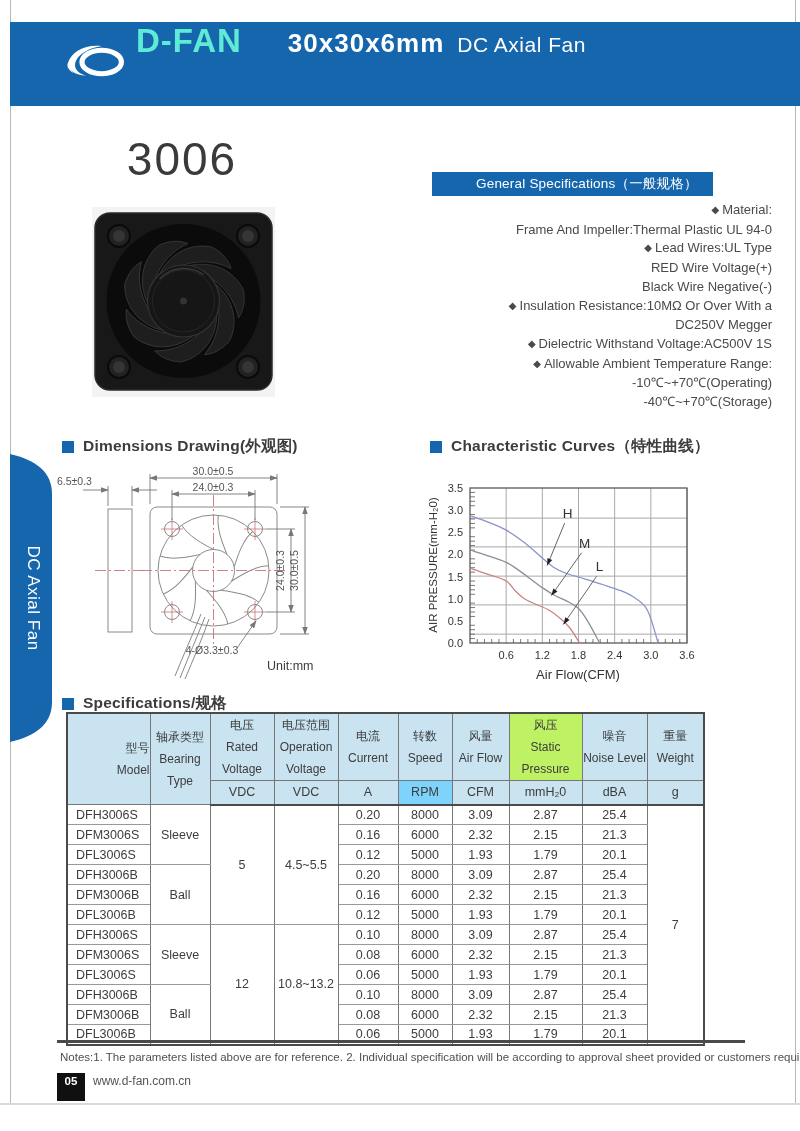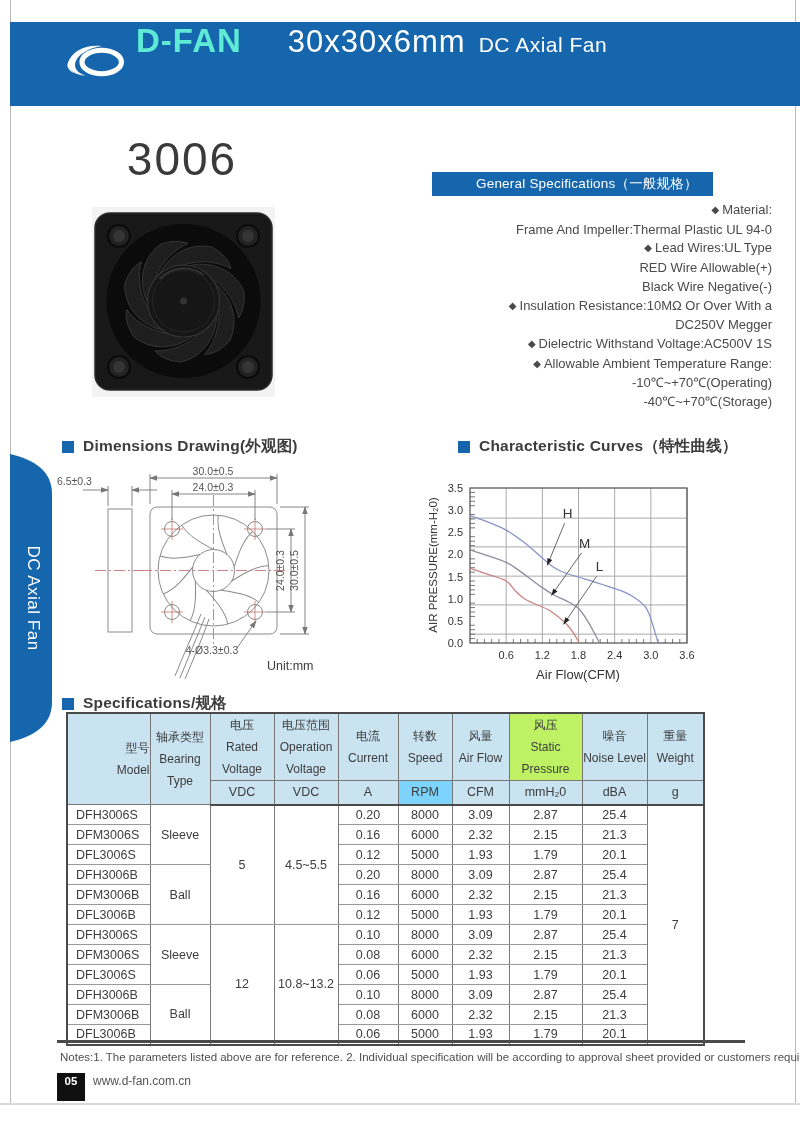--- a/index.html
+++ b/index.html
@@ -8,21 +8,21 @@
   .abs { position:absolute; }
 
   
   .edge-v { position:absolute; width:1px; top:0; height:1104px; background:#b9b9b9; }
   .edge-bottom { position:absolute; left:0; top:1103px; width:800px; height:2px; background:#dadada; }
 
   
   .band { position:absolute; left:10px; right:0; top:22px; height:84px; display:flex; align-items:baseline; padding-left:56px; }
   .band .logo-wrap { align-self:center; margin-right:8px; }
   .brand { color:#5eead4; font-size:33px; font-weight:bold; letter-spacing:1px; }
-  .size-title { color:#fff; font-size:31px; font-weight:normal; margin-left:46px; letter-spacing:1px; }
+  .size-title { color:#fff; font-size:26px; font-weight:bold; margin-left:46px; letter-spacing:1px; }
   .subtitle { color:#fff; font-size:21px; margin-left:13px; letter-spacing:0.5px; }
 
   .model-number { position:absolute; left:122px; top:132px; width:120px; text-align:center; font-size:46px; font-weight:400; letter-spacing:2px; color:#3a3a3a; }
 
   .photo { position:absolute; left:92px; top:207px; width:183px; height:190px; background:#f3f3f3; }
 
   
   .gs-bar { position:absolute; left:432px; top:172px; width:281px; height:24px; color:#fff; font-size:13.5px; line-height:24px; padding-left:9px; letter-spacing:0.2px; }
   .gs-list { position:absolute; left:432px; top:201px; width:340px; list-style:none;text-align:right; }
   .gs-list li { font-size:13px; line-height:18.7px; color:#4a4a4a; }
@@ -112,42 +112,42 @@
         </g>
     </g>
   </svg>
 </div>
 
 <div class="gs-bar" style="background:#1566ad;padding-left:44px;">General Specifications（一般规格）</div>
 <ul class="gs-list" id="gs-list">
     <li><span class="dia">◆</span>Material:</li>
     <li class="cont">Frame And Impeller:Thermal Plastic UL 94-0</li>
     <li><span class="dia">◆</span>Lead Wires:UL Type</li>
-    <li class="cont">RED Wire Allowable(+)</li>
+    <li class="cont">RED Wire Voltage(+)</li>
     <li class="cont">Black Wire Negative(-)</li>
     <li><span class="dia">◆</span>Insulation Resistance:10MΩ Or Over With a</li>
     <li class="cont">DC250V Megger</li>
     <li><span class="dia">◆</span>Dielectric Withstand Voltage:AC500V 1S</li>
     <li><span class="dia">◆</span>Allowable Ambient Temperature Range:</li>
     <li class="cont">-10℃~+70℃(Operating)</li>
     <li class="cont">-40℃~+70℃(Storage)</li>
   </ul>
 
 <div class="side-tab">
   <svg width="58" height="300" viewBox="0 0 58 300">
     <path d="M10,6 C36,12 52,24 52,46 L52,254 C52,276 36,288 10,294 Z" fill="#1566ad"></path>
     <text transform="translate(28,150) rotate(90)" text-anchor="middle" fill="#ffffff" font-size="17" letter-spacing="0.5">DC Axial Fan</text>
   </svg>
 </div>
 
 <div class="sec-title" style="left:62px; top:436px;">
   <span class="sec-bullet" style="background:#1566ad;"></span>
   <span>Dimensions Drawing(外观图)</span>
 </div>
-<div class="sec-title" style="left:430px; top:436px;margin-left:28px;">
+<div class="sec-title" style="left:430px; top:436px;">
   <span class="sec-bullet" style="background:#1566ad;"></span>
   <span>Characteristic Curves（特性曲线）</span>
 </div>
 <div class="sec-title" style="left:62px; top:693px;">
   <span class="sec-bullet" style="background:#1566ad;"></span>
   <span>Specifications/规格</span>
 </div>
 
 <svg class="abs" style="left:55px; top:464px;" width="360" height="225" viewBox="0 0 360 225">
   <defs>

